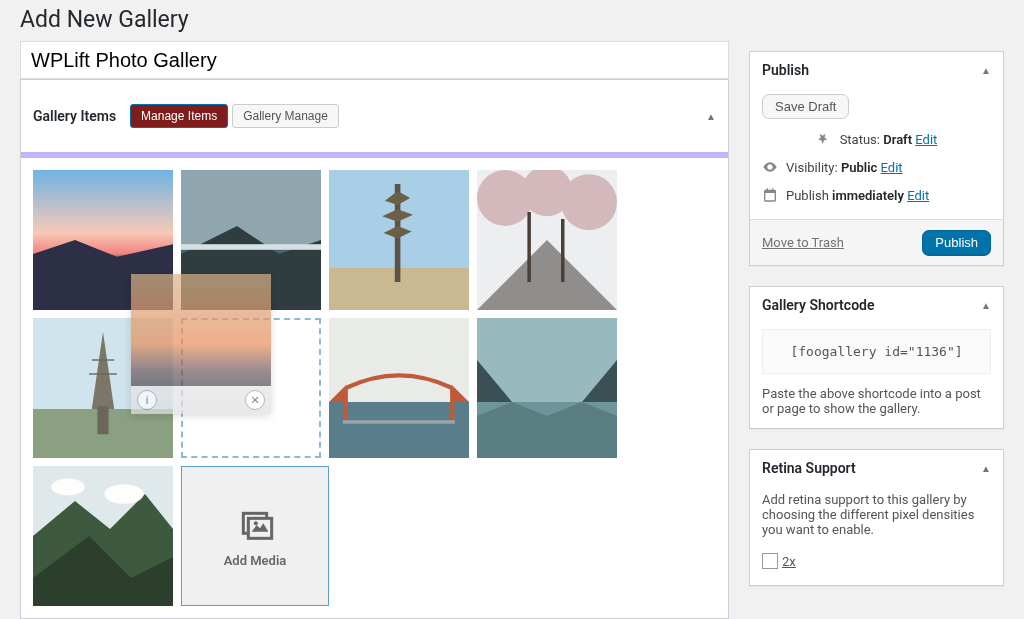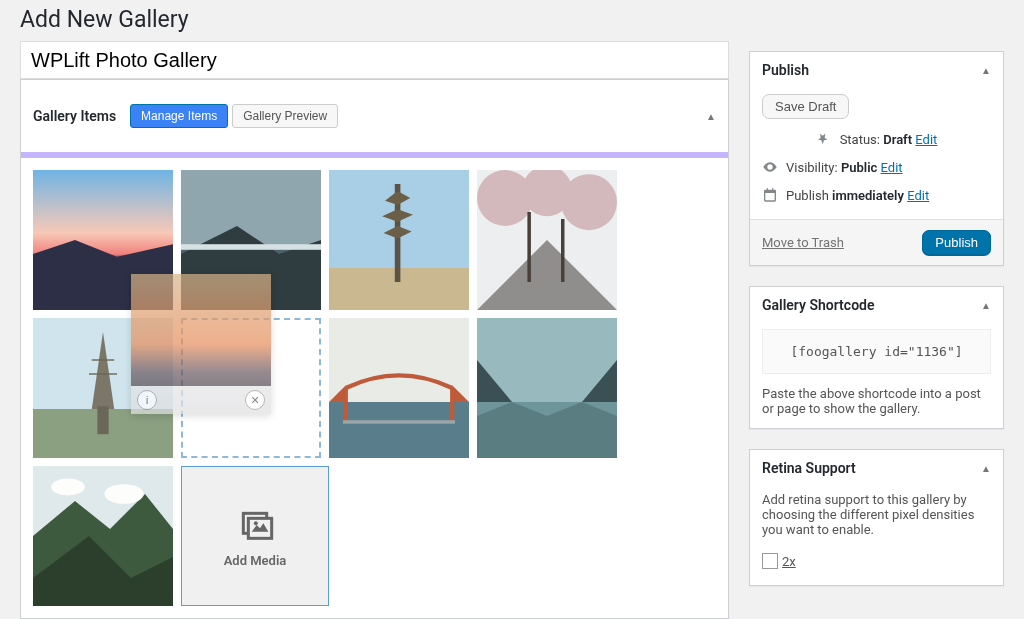--- a/index.html
+++ b/index.html
@@ -61,21 +61,21 @@
     font-size: 12px;
     padding: 4px 10px;
     border-radius: 3px;
     border: 1px solid #ccc;
     background: #f7f7f7;
     color: #555;
     cursor: pointer;
     margin-left: 4px;
   }
   .tab-btn.active {
-    background: #3b82f6;
+    background: #7f1d1d;
     color: #fff;
     border-color: #0073aa;
   }
   .gallery-body { padding: 12px; position: relative; }
   .thumbs {
     display: flex;
     flex-wrap: wrap;
     gap: 8px;
   }
   .thumb {
@@ -169,21 +169,21 @@
 
 <div class="layout">
   <div class="main-col">
     <input type="text" class="title-input" value="WPLift Photo Gallery" style="">
 
     
     <div class="postbox">
       <div class="postbox-header">
         <span class="postbox-title">Gallery Items</span>
         <button class="tab-btn active">Manage Items</button>
-        <button class="tab-btn">Gallery Preview</button>
+        <button class="tab-btn">Gallery Manage</button>
         <span class="toggle-arrow">▲</span>
       </div>
       <div class="gallery-body">
         <div class="thumbs">
 
           <div class="thumb">
             <svg class="thumb-img" viewBox="0 0 10 10" preserveAspectRatio="none">
                 <defs>
                   <linearGradient id="g1" x1="0" y1="0" x2="0" y2="1">
                     <stop offset="0" stop-color="#6fb4e4"></stop>

